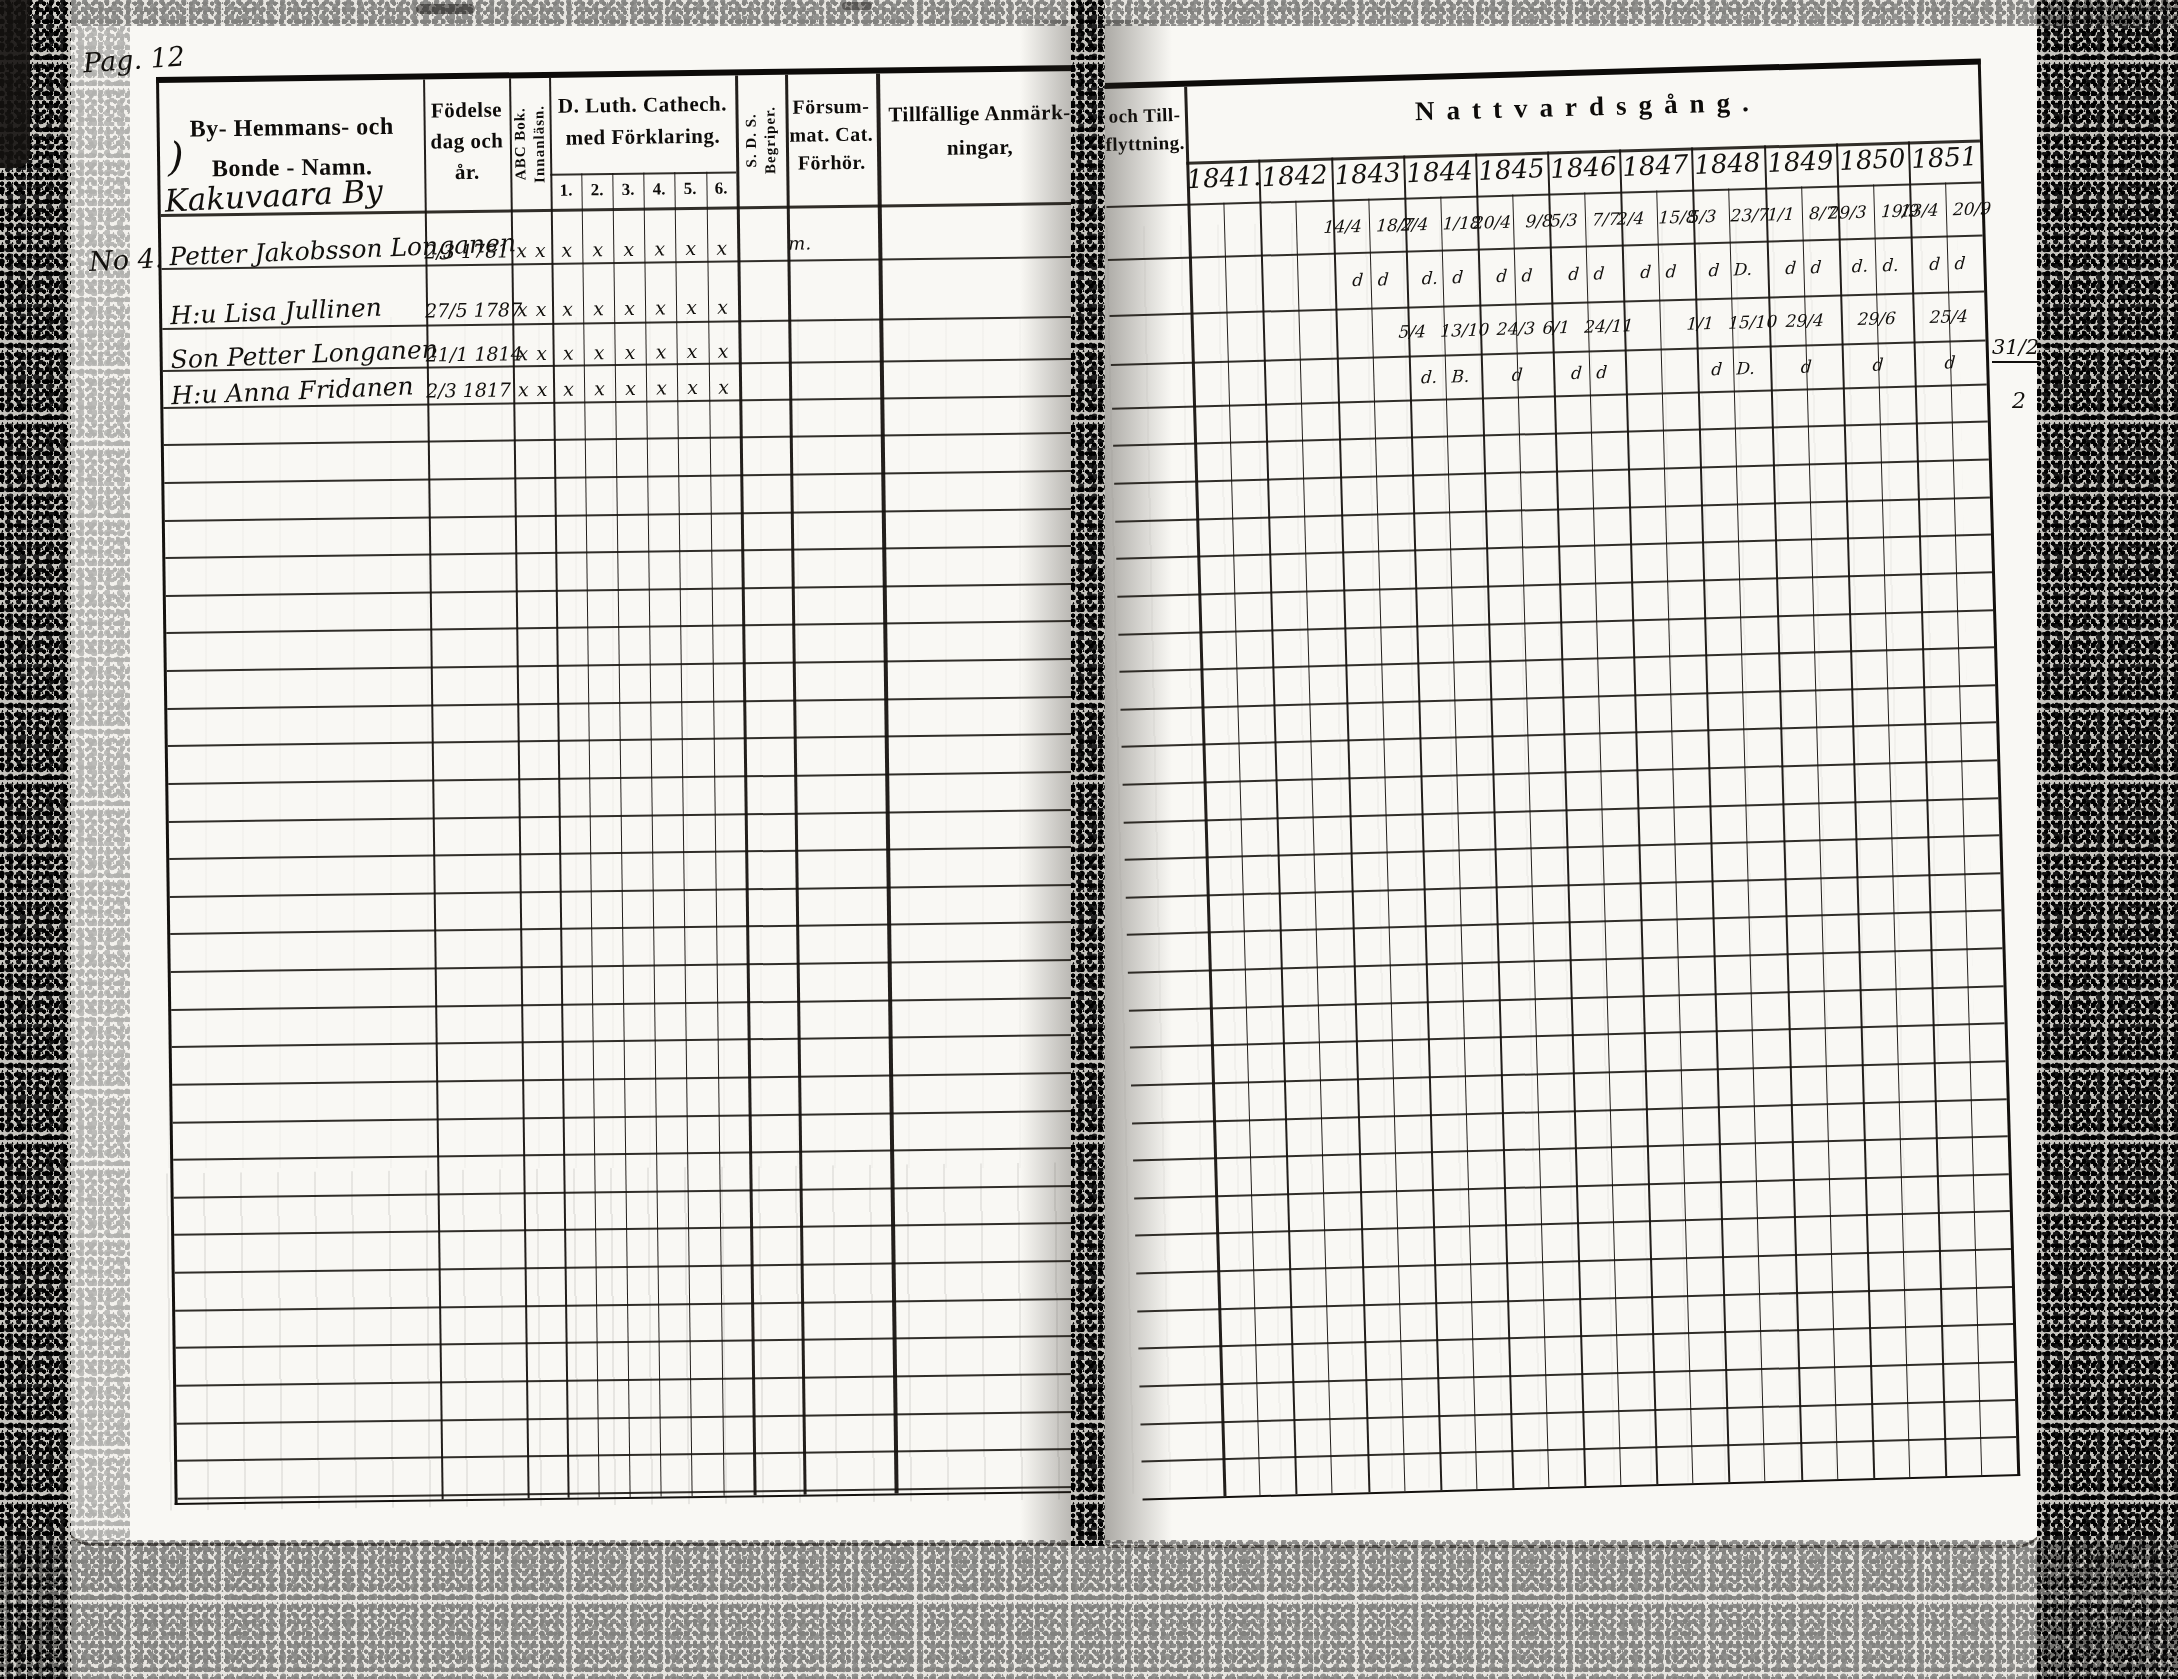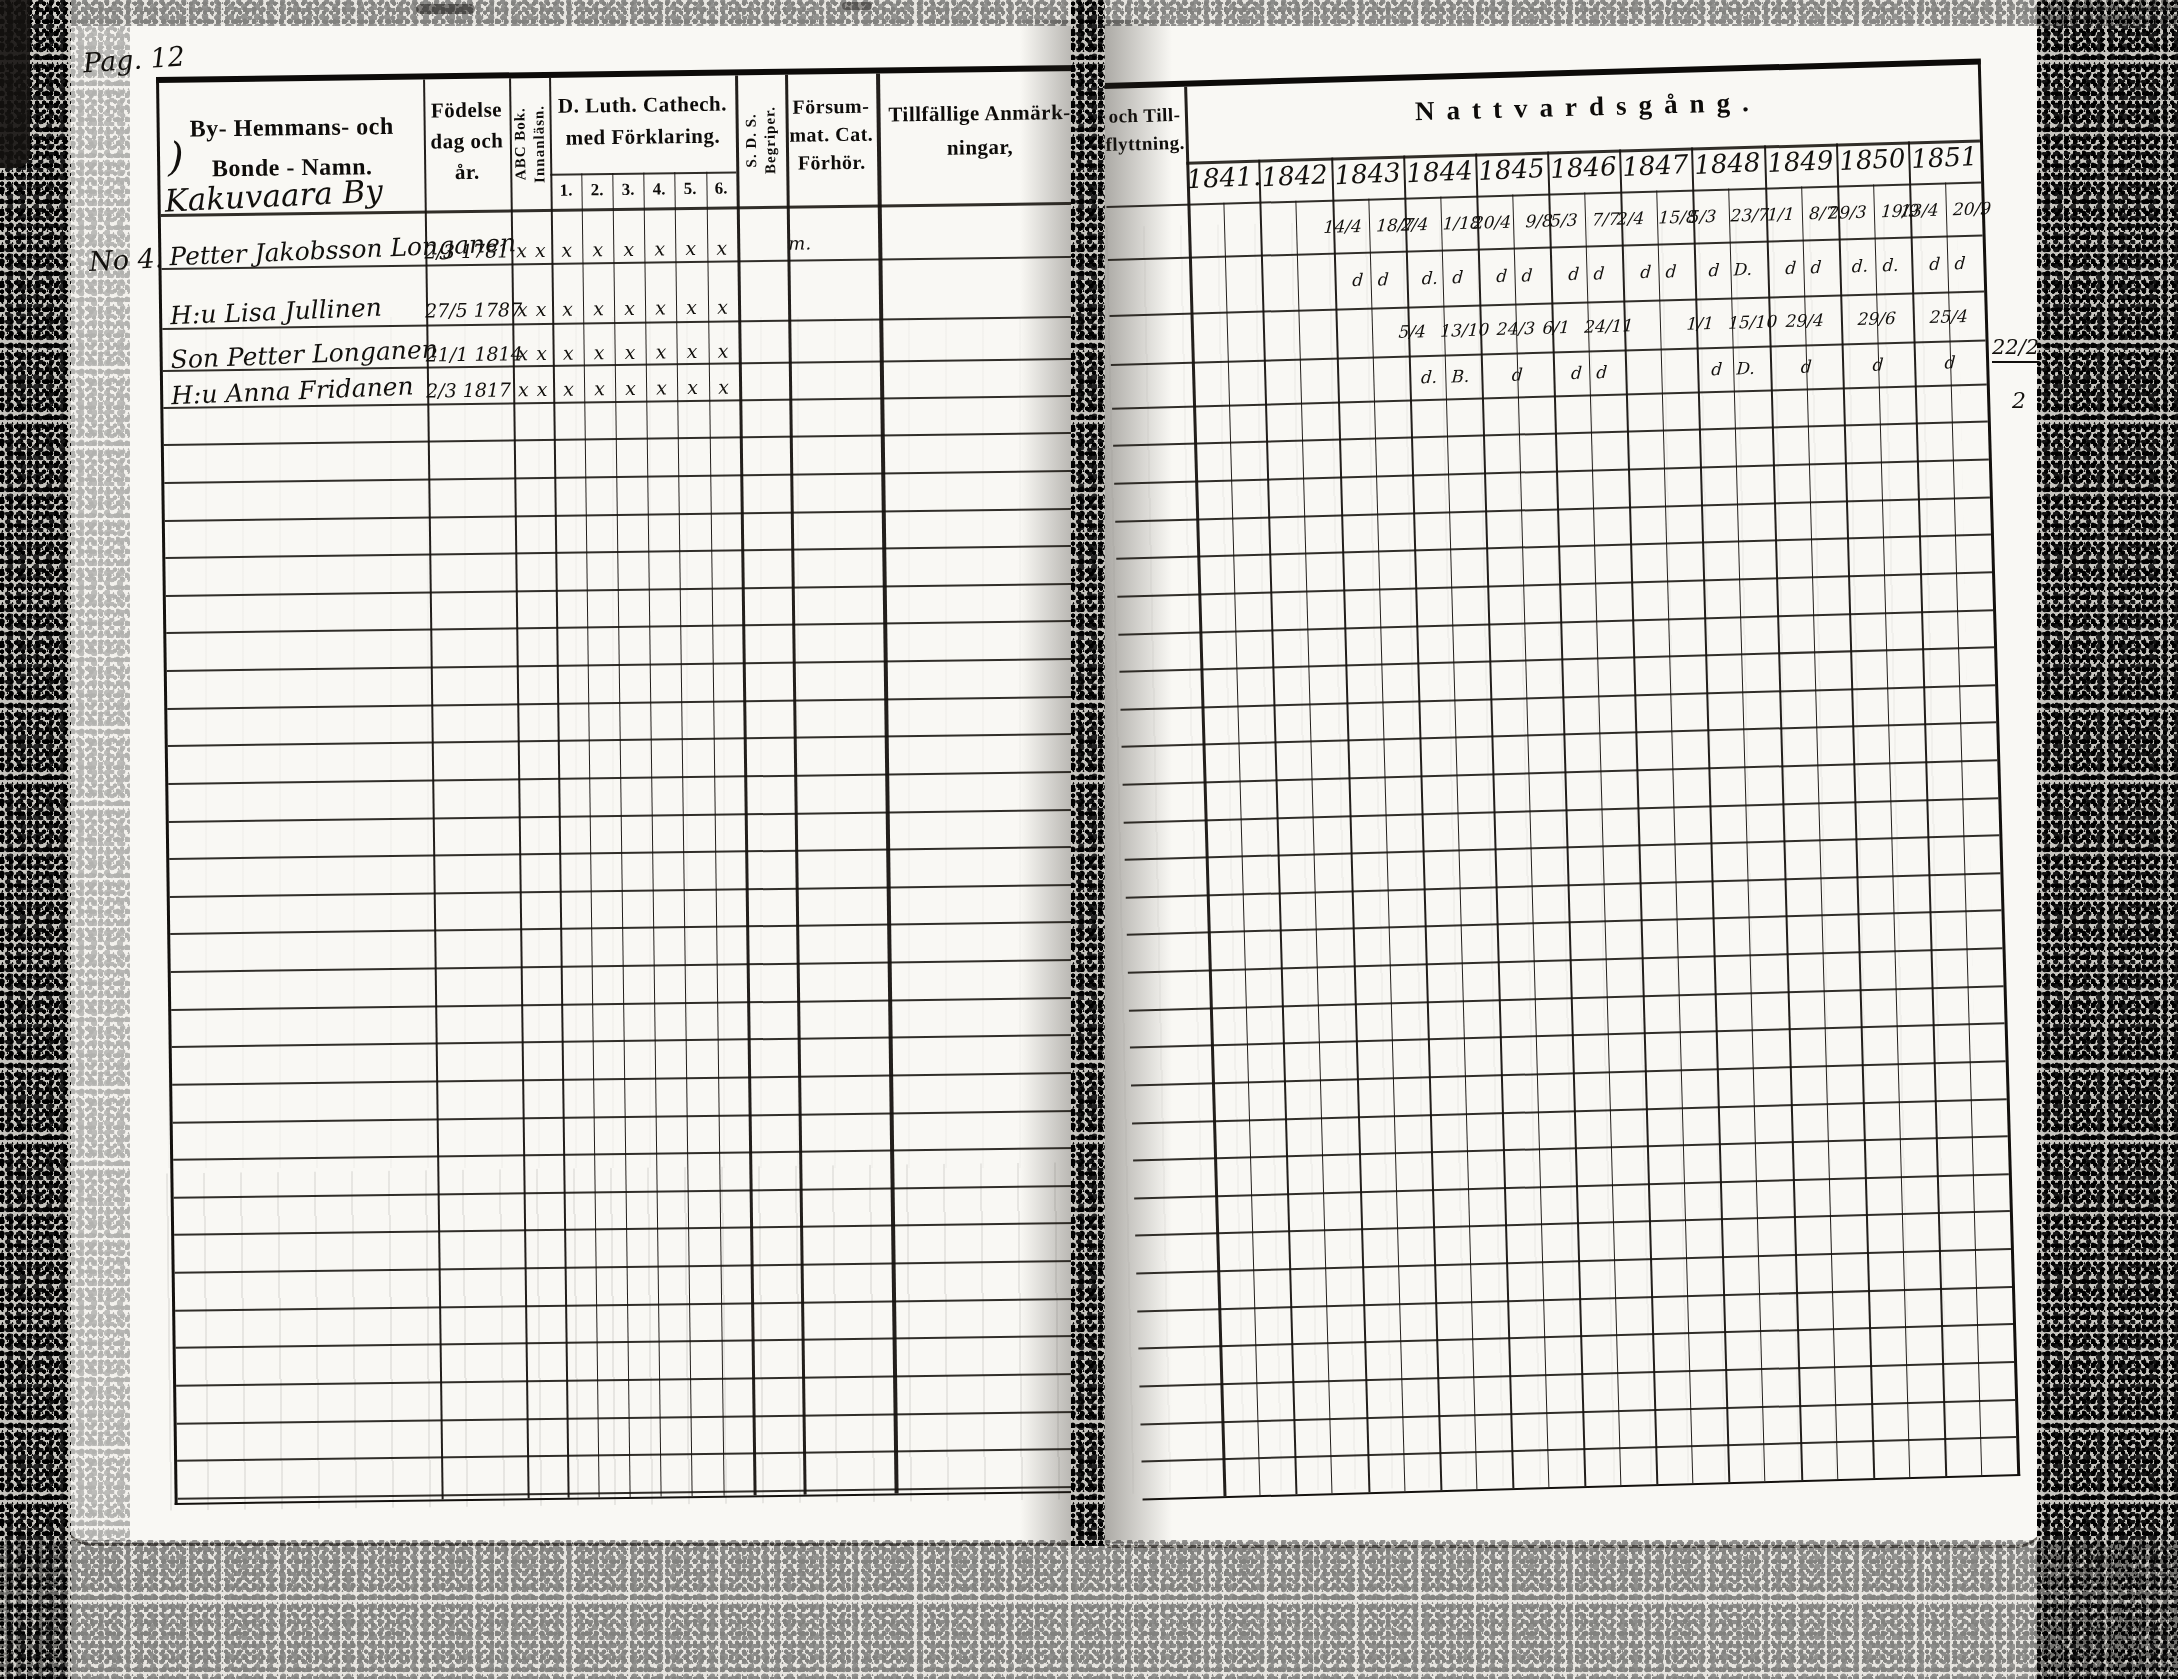--- a/index.html
+++ b/index.html
@@ -335,21 +335,21 @@
       <div class="hw ccell" style="left: 442px; top: 275px; width: 72px; height: 44px;">d d</div>
       <div class="hw ccell" style="left: 514px; top: 275px; width: 72px; height: 44px;"></div>
       <div class="hw ccell" style="left: 586px; top: 275px; width: 72px; height: 44px;">d D.</div>
       <div class="hw ccell" style="left: 659px; top: 275px; width: 72px; height: 44px;">d</div>
       <div class="hw ccell" style="left: 731px; top: 275px; width: 72px; height: 44px;">d</div>
       <div class="hw ccell" style="left: 803px; top: 275px; width: 72px; height: 44px;">d</div>
     </div>
 
   <div class="note" style="left:83px;top:44px;font-size:27px;transform:rotate(-4deg);">Pag. 12</div>
   <div class="note" style="left:89px;top:244px;font-size:27px;transform:rotate(-3deg);">No 4.</div>
-  <div class="note" style="left:1992px;top:335px;font-size:21px;border-bottom:2px solid #12100d;padding-bottom:2px;">22/2</div>
+  <div class="note" style="left:1992px;top:335px;font-size:21px;border-bottom:2px solid #12100d;padding-bottom:2px;">31/2</div>
   <div class="note" style="left:2012px;top:388px;font-size:22px;">2</div>
 
   <div class="speckle" style="left:0;top:0;width:71px;height:1679px;"></div>
   <div class="speckle" style="left:2037px;top:0;width:141px;height:1679px;"></div>
   <div class="speckle light" style="left:0;top:0;width:2178px;height:26px;"></div>
   <div class="speckle light" style="left:0;top:1540px;width:2178px;height:139px;"></div>
   <div class="speckle" style="left:1071px;top:0;width:34px;height:1546px;"></div>
   <div class="speckle faint" style="left:71px;top:26px;width:59px;height:1515px;"></div>
   <div class="blob" style="left:0;top:0;width:30px;height:168px;opacity:.9;border-radius:0 0 14px 0;"></div>
   <div class="blob" style="left:416px;top:4px;width:59px;height:10px;opacity:.5;border-radius:5px;"></div>

